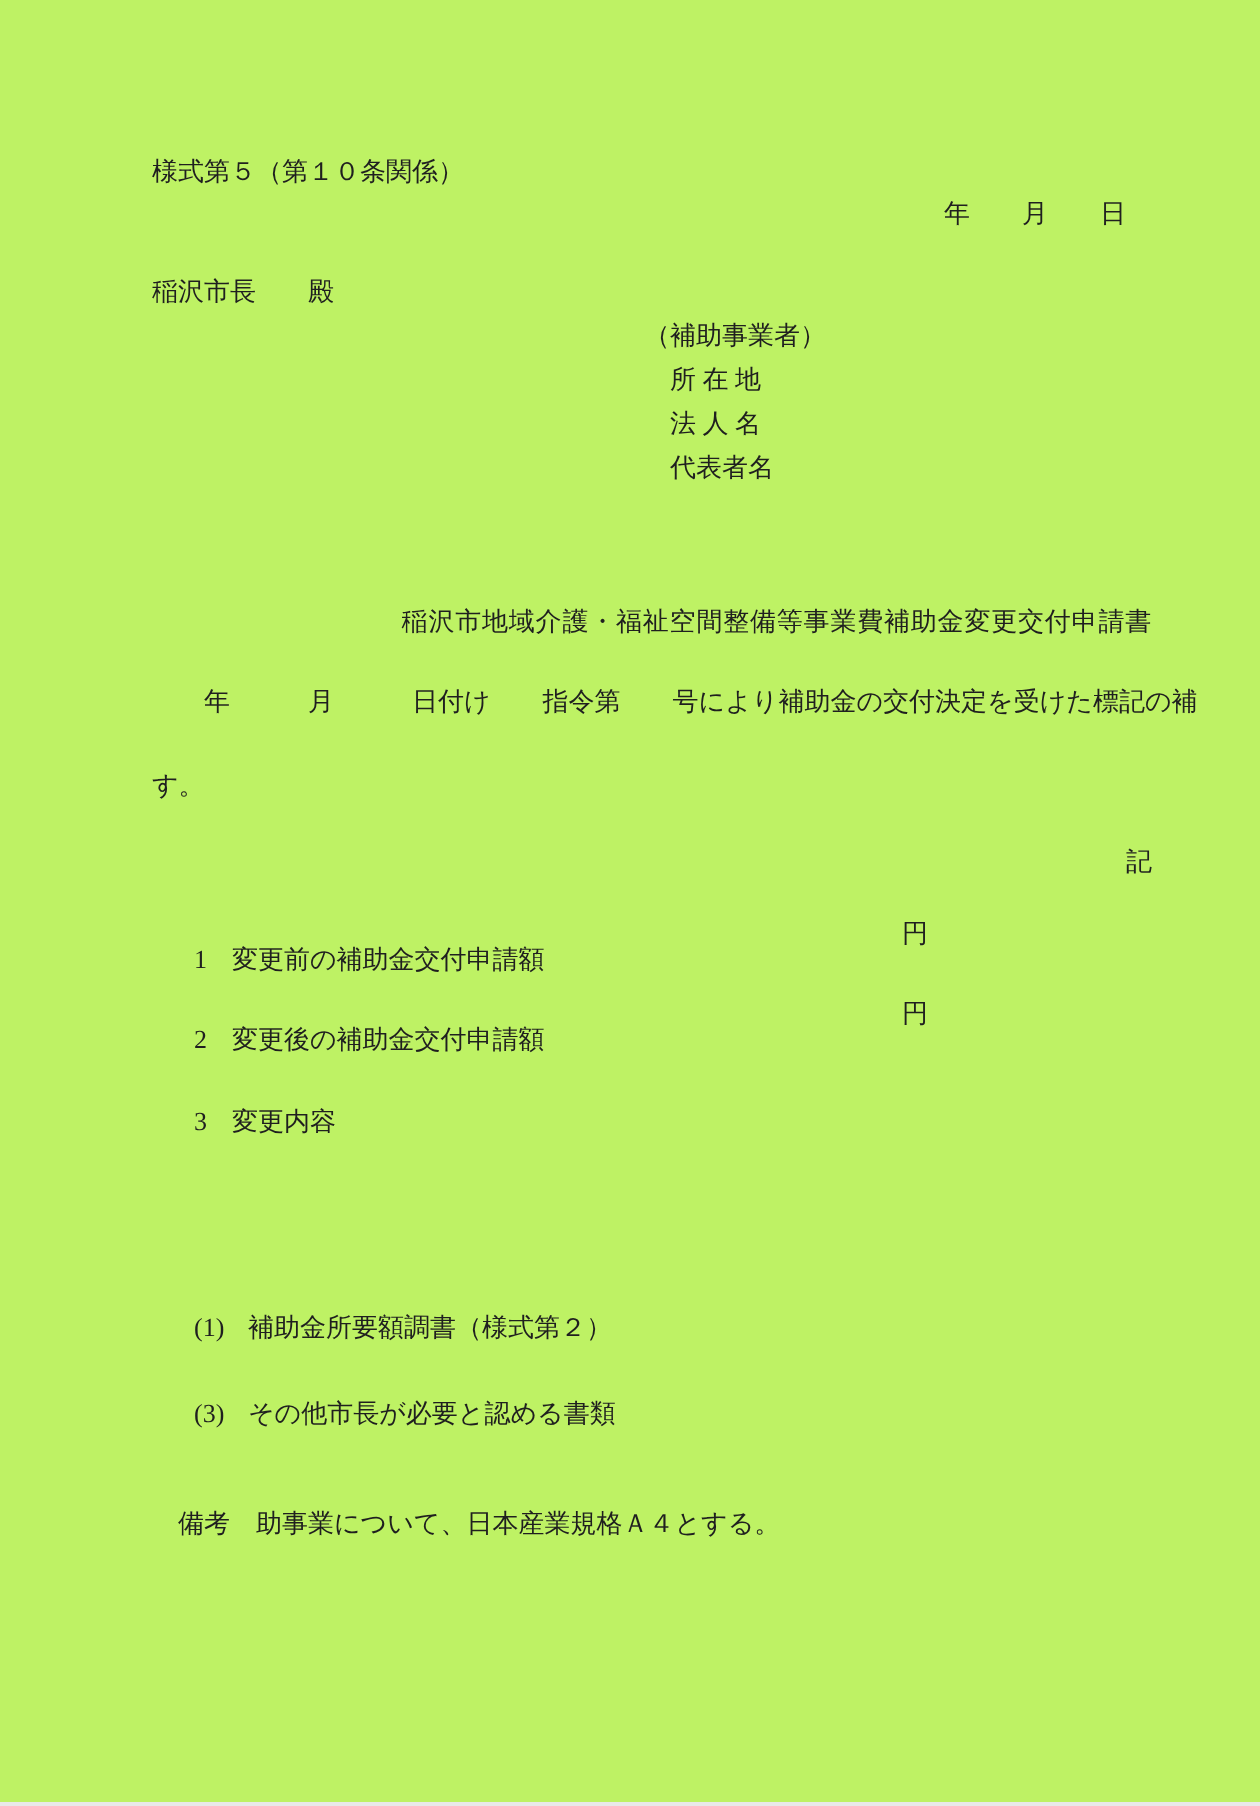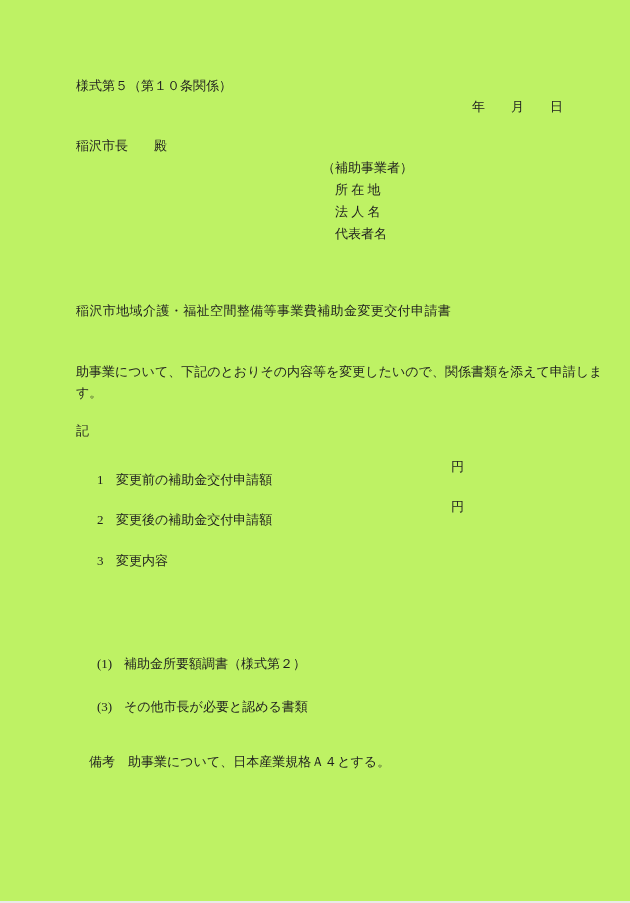--- a/index.html
+++ b/index.html
@@ -18,21 +18,21 @@
     line-height: 1;
     overflow: hidden;
   }
   .line {
     position: absolute;
     white-space: pre;
   }
   .col-center {
     left: 76px;
     width: 500px;
-    text-align: left;
+    text-align: right;
   }
   .item-num {
     display: inline-block;
     width: 19px;
     white-space: pre;
   }
   .sub-num {
     display: inline-block;
     width: 27px;
     white-space: pre;
@@ -65,21 +65,21 @@
 
   <div class="line" style="left:76px; top:139px">稲沢市長　　殿</div>
 
   <div class="line" style="left:322px; top:161px">（補助事業者）</div>
   <div class="line" style="left:335px; top:183px">所 在 地</div>
   <div class="line" style="left:335px; top:205px">法 人 名</div>
   <div class="line" style="left:335px; top:227px">代表者名</div>
 
   <div class="line col-center title" style="top:304px">稲沢市地域介護・福祉空間整備等事業費補助金変更交付申請書</div>
 
-  <div class="line" style="left:76px; top:365px">助事業について、下記のとおりその内容等を変更したいので、関係書類を添えて申請しま</div>
+  <div class="line" style="left:76px; top:344px">　　年　　　月　　　日付け　　指令第　　号により補助金の交付決定を受けた標記の補</div>
   <div class="line" style="left:76px; top:386px">す。</div>
 
   <div class="line col-center" style="top:424px">記</div>
 
   <div class="line" style="left:84px; top:460px; width:470px">
     <span class="item-num">1</span><span>変更前の補助金交付申請額</span>
     <span class="yen">円</span>
   </div>
 
   <div class="line" style="left:84px; top:500px; width:470px">

